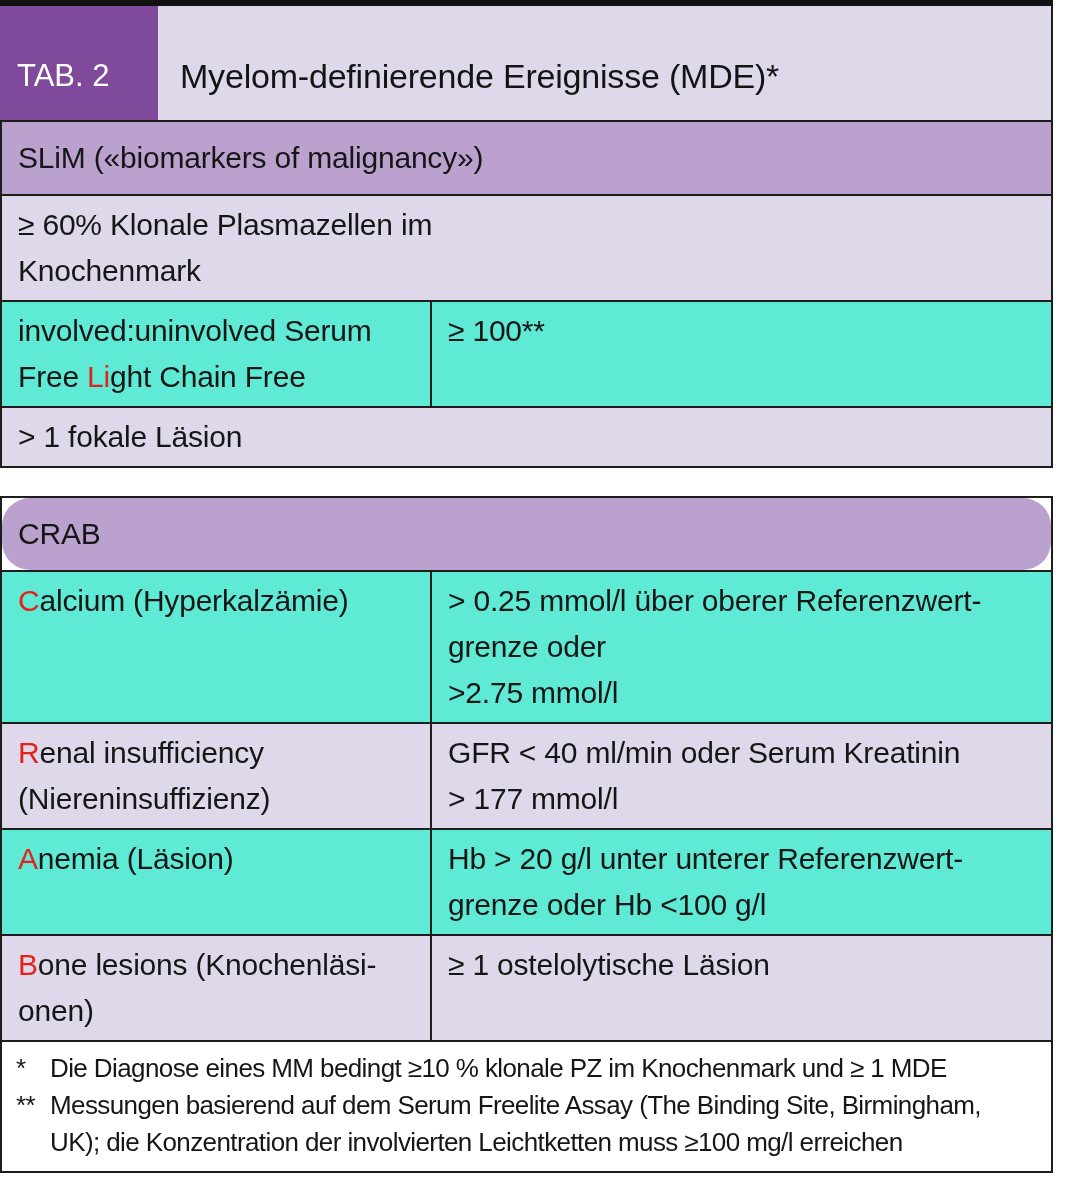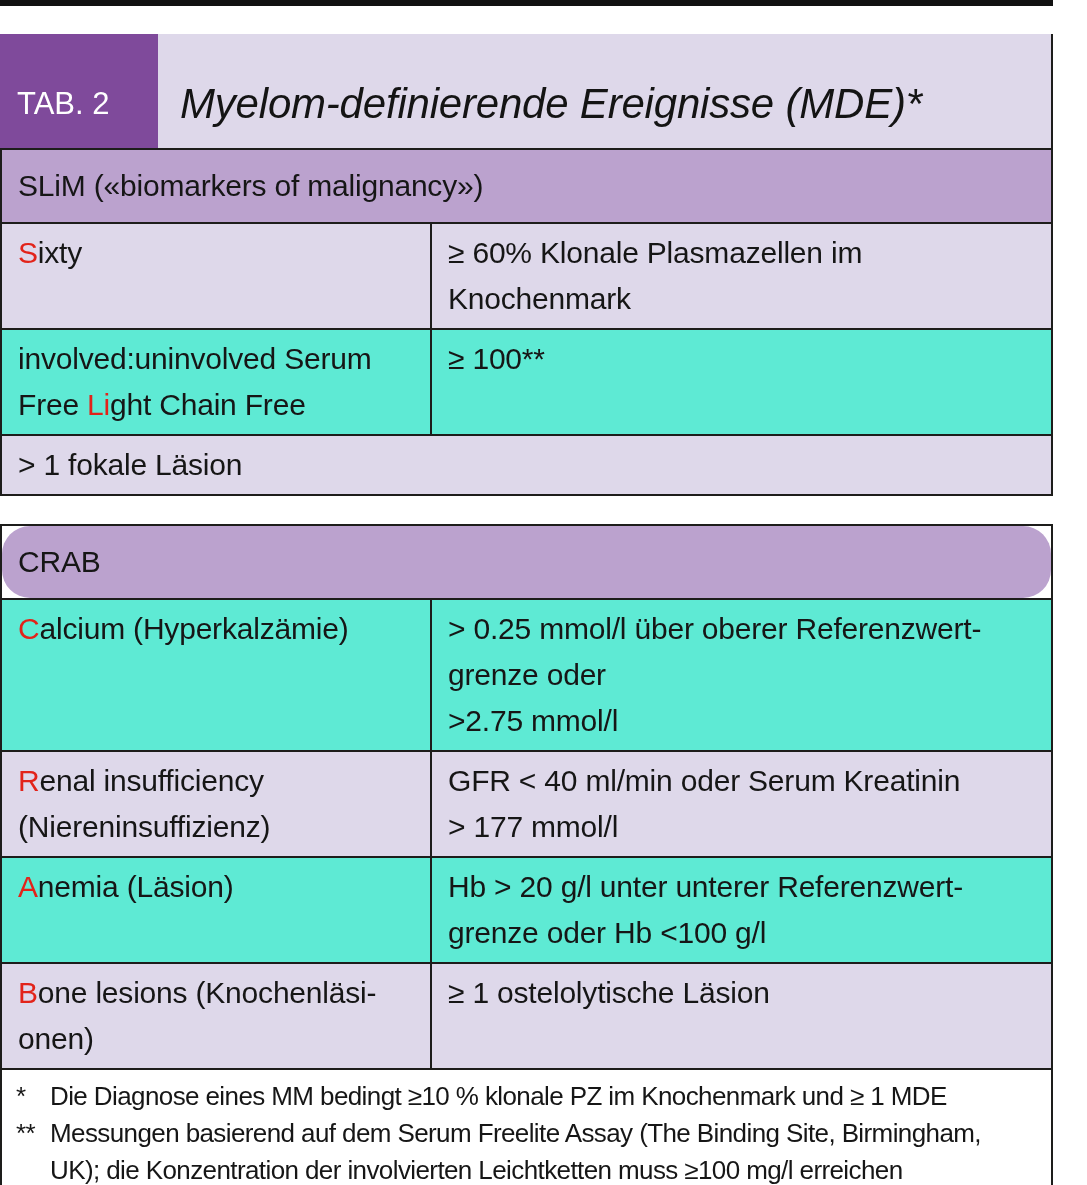--- a/index.html
+++ b/index.html
@@ -5,33 +5,32 @@
   html,body{margin:0;padding:0;background:#ffffff;}
   body{
     width:1087px;height:1185px;
     font-family:"Liberation Sans", sans-serif;
     color:#161616;
     -webkit-font-smoothing:antialiased;
   }
   .page{width:1053px;position:relative;}
   .topbar{height:6px;background:#111111;}
   
-  .header-band{display:flex;height:114px;border-right:2px solid #1d1d1b;margin-top:28px;}
+  .header-band{display:flex;height:114px;border-right:2px solid #1d1d1b;}
   .tab-box{
     width:158px;background:#7f4a9b;color:#ffffff;
     font-size:31px;display:flex;align-items:center;
     padding-left:17px;box-sizing:border-box;
     padding-top:26px;
   }
   .title{
-    flex:1;background:#ded8ea;font-size:42px;color:#141414;
+    flex:1;background:#ded8ea;font-size:34px;color:#141414;
     display:flex;align-items:center;padding-left:22px;
     padding-top:26px;box-sizing:border-box;
     letter-spacing:-0.2px;
-    font-style:italic;
   }
   
   .tbl{border:2px solid #1d1d1b;}
   .sec-header{
     background:#bba2ce;font-size:30px;
     padding:13px 16px;line-height:46px;
     letter-spacing:-0.2px;
   }
   .row{display:flex;border-top:2px solid #1d1d1b;}
   .term,.val{
@@ -64,21 +63,20 @@
 
   <div class="header-band">
     <div class="tab-box">TAB. 2</div>
     <div class="title">Myelom-definierende Ereignisse (MDE)*</div>
   </div>
 
   <div class="tbl">
     <div class="sec-header">SLiM («biomarkers of malignancy»)</div>
 
     <div class="row shade-dark">
-      <div class="term"><span></span><span class="red">S</span><span>ixty</span></div>
       <div class="val">≥ 60% Klonale Plasmazellen im
 Knochenmark</div>
     </div>
 
     <div class="row shade-light">
       <div class="term"><span>involved:uninvolved Serum
 Free </span><span class="red">Li</span><span>ght Chain Free</span></div>
       <div class="val">≥ 100**</div>
     </div>
 

